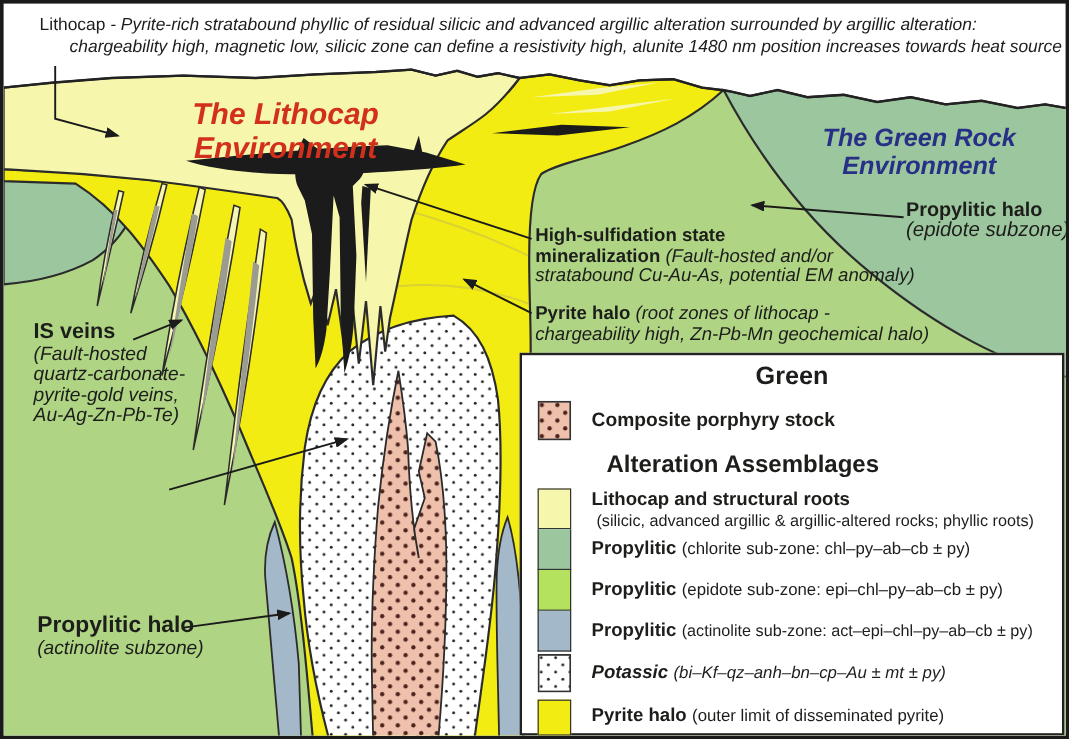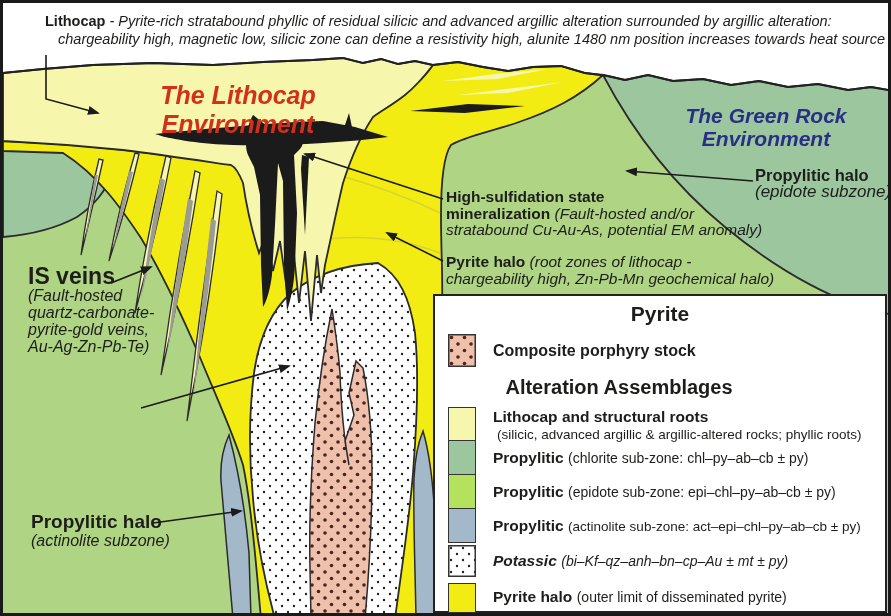--- a/index.html
+++ b/index.html
@@ -4,21 +4,21 @@
 <style>
   html,body{margin:0;padding:0;background:#888;}
   #stage{
     position:relative;width:891px;height:616px;background:#ffffff;
     border:3px solid #1a1a1a;box-sizing:border-box;overflow:hidden;
     font-family:"Liberation Sans", sans-serif;color:#1d1d1b;
   }
   .abs{position:absolute;}
   svg{display:block;}
   .note-line{white-space:nowrap;font-size:14.5px;line-height:18px;}
-  .note-line .term{font-weight:bold;font-style:normal;margin-left:12px;}
+  .note-line .term{font-weight:normal;font-style:normal;}
   .note-line .it{font-style:italic;}
   .env-title{font-weight:bold;font-style:italic;text-align:center;}
   .lbl-bold{font-weight:bold;}
   .lbl-it{font-style:italic;}
   .callout{font-size:15.5px;line-height:16.5px;white-space:nowrap;}
   .callout-big .lbl-bold{font-size:19px;line-height:20px;}
   .callout-big .lbl-it{font-size:16px;line-height:17px;display:block;}
   .legend-box{
     background:#ffffff;border:2px solid #222;box-sizing:border-box;
   }
@@ -133,35 +133,35 @@
     <span style="display:block;"><span class="lbl-bold">mineralization</span><span class="lbl-it"> (Fault-hosted and/or</span></span>
     <span class="lbl-it" style="display:block;">stratabound Cu-Au-As, potential EM anomaly)</span>
   </div>
 
   <div class="abs callout" style="left:443px;top:251px;">
     <span style="display:block;"><span class="lbl-bold">Pyrite halo</span><span class="lbl-it"> (root zones of lithocap -</span></span>
     <span class="lbl-it" style="display:block;">chargeability high, Zn-Pb-Mn geochemical halo)</span>
   </div>
 
   <div class="abs callout callout-big" style="left:25px;top:263px;">
-    <span class="lbl-bold" style="display:block;font-size:23px;line-height:21px;">IS veins</span>
+    <span class="lbl-bold" style="display:block;font-size:18px;line-height:21px;">IS veins</span>
     <span class="lbl-it">(Fault-hosted</span>
     <span class="lbl-it">quartz-carbonate-</span>
     <span class="lbl-it">pyrite-gold veins,</span>
     <span class="lbl-it">Au-Ag-Zn-Pb-Te)</span>
   </div>
 
 
   <div class="abs callout callout-big" style="left:28px;top:508px;">
     <span class="lbl-bold" style="display:block;font-size:19px;line-height:21px;">Propylitic halo</span>
     <span class="lbl-it">(actinolite subzone)</span>
   </div>
 
   <div class="abs legend-box" style="left:430px;top:291px;width:454px;height:319px;">
-    <div class="abs legend-title" style="left:0;top:6px;width:450px;">Pyrite</div>
+    <div class="abs legend-title" style="left:0;top:6px;width:450px;">Green</div>
 
     <svg class="abs" style="left:13px;top:38px;" width="28" height="33">
       <rect x="0.75" y="0.75" width="26.5" height="31.5" fill="url(#porphyry-pat)" stroke="#333" stroke-width="1.5"></rect>
     </svg>
     <div class="lrow-label" style="top:46px;">
       <span class="nm" style="font-size:16px;">Composite porphyry stock</span>
     </div>
 
     <div class="abs legend-sub" style="left:0;top:80px;width:368px;">Alteration Assemblages</div>
 

